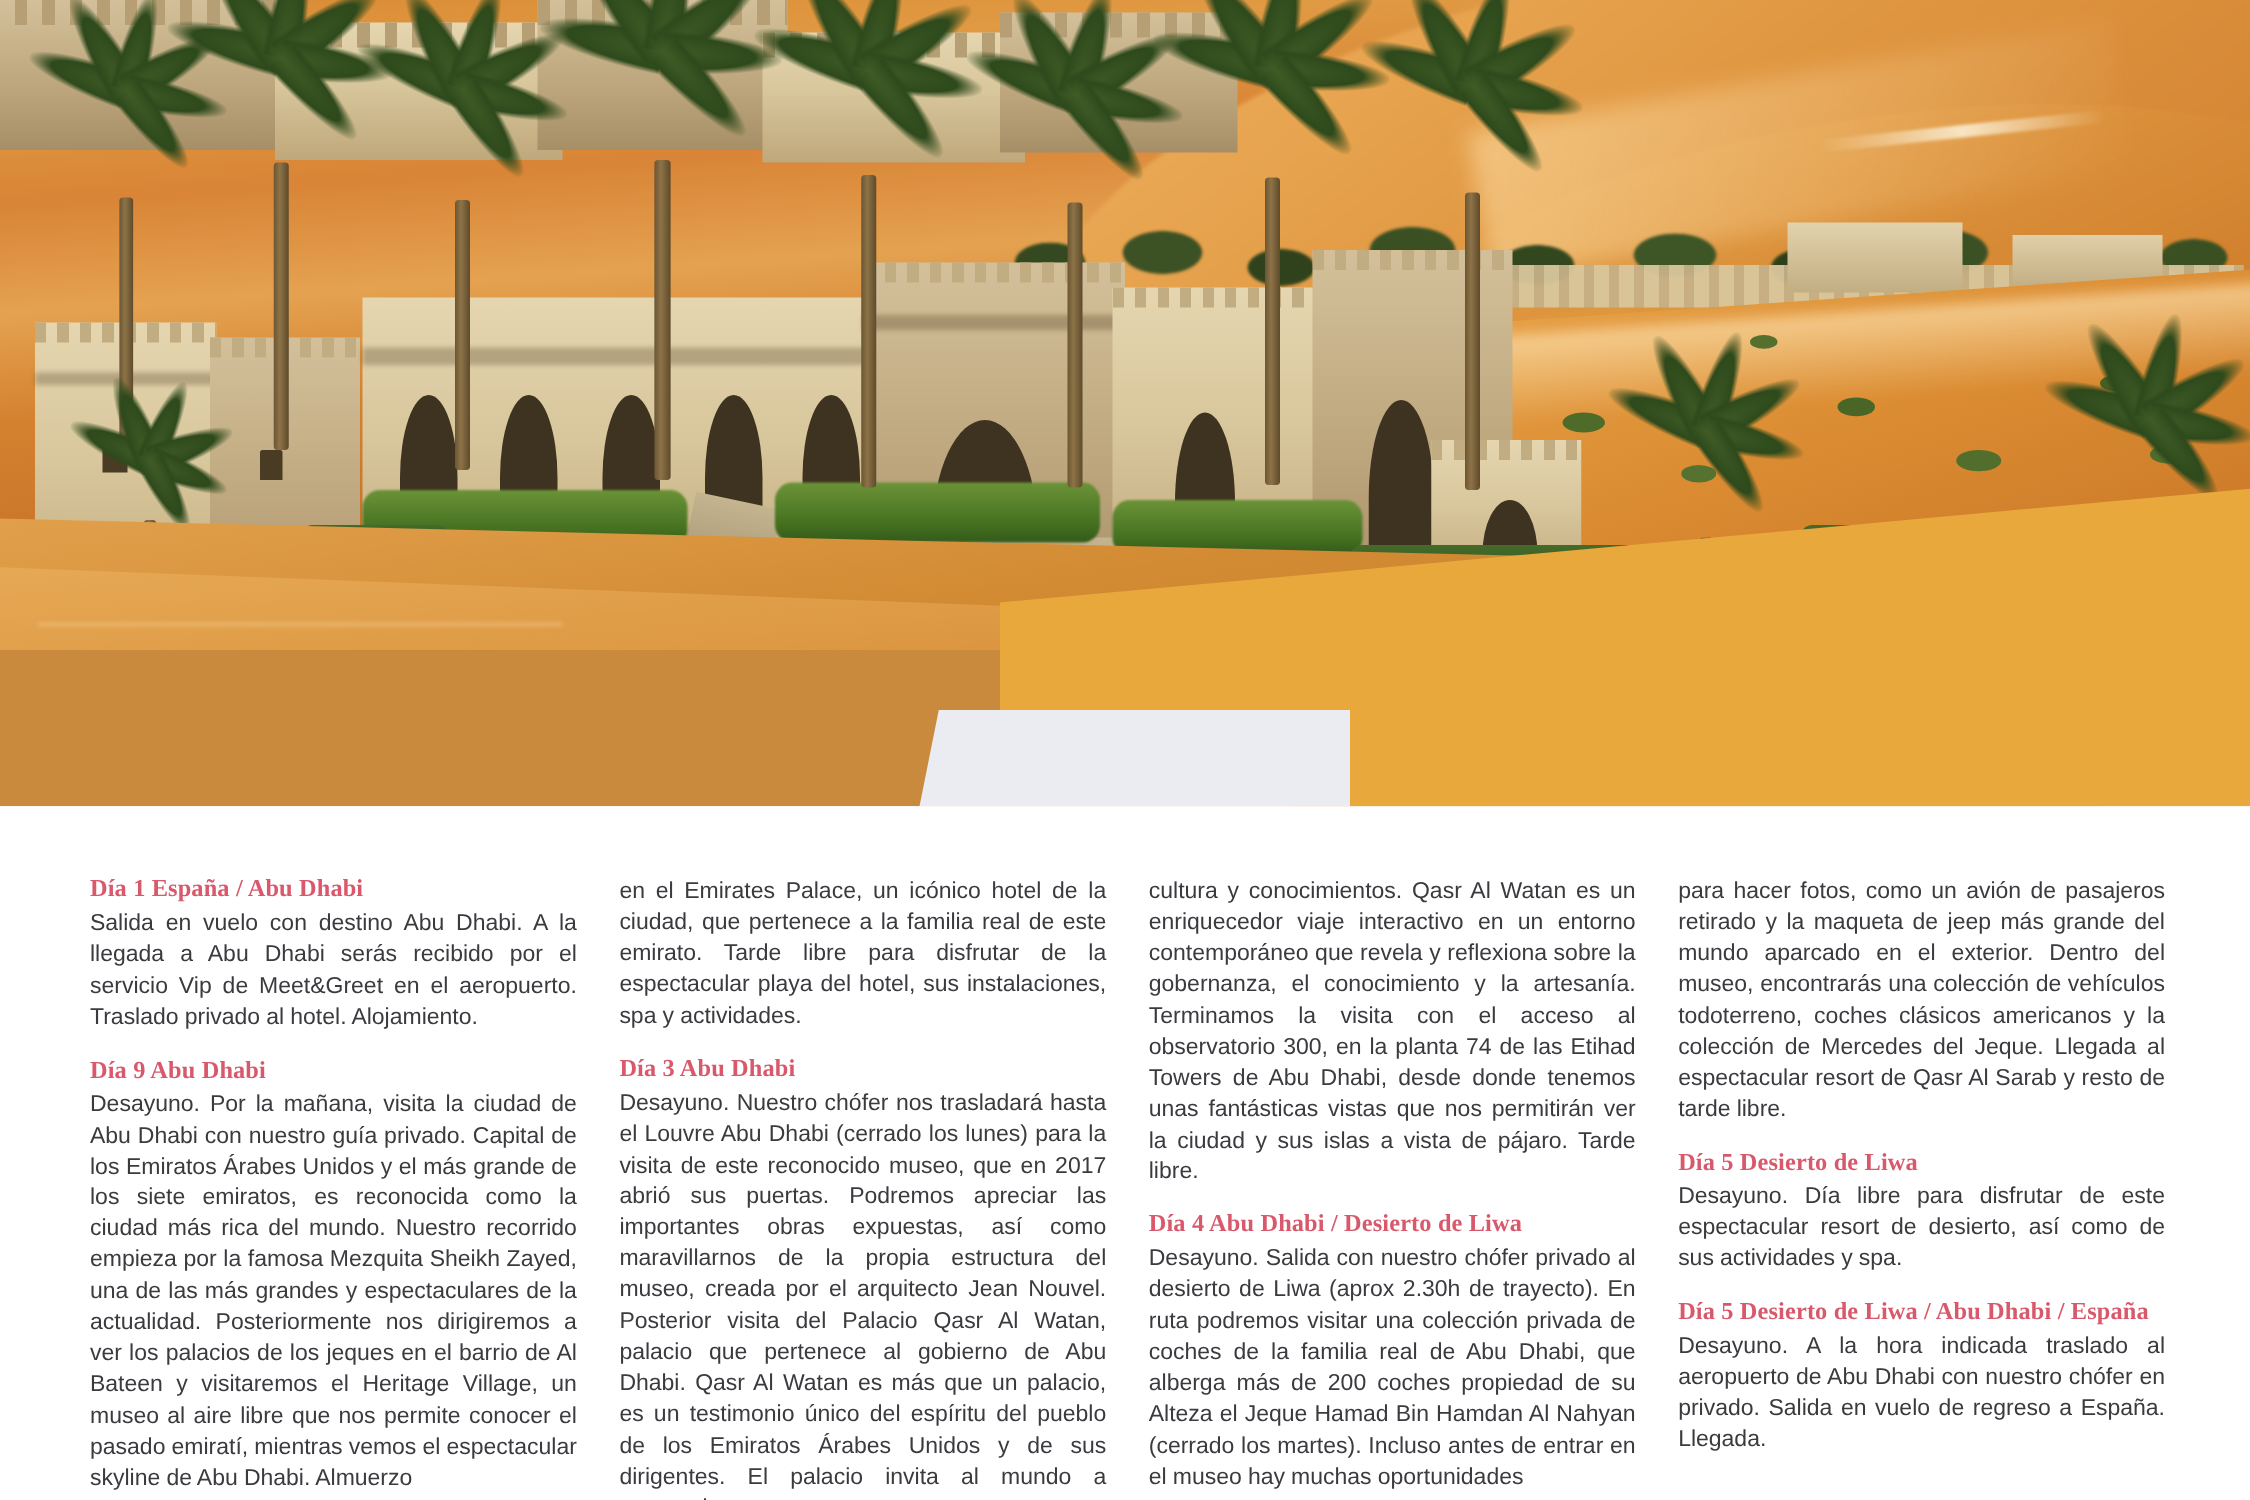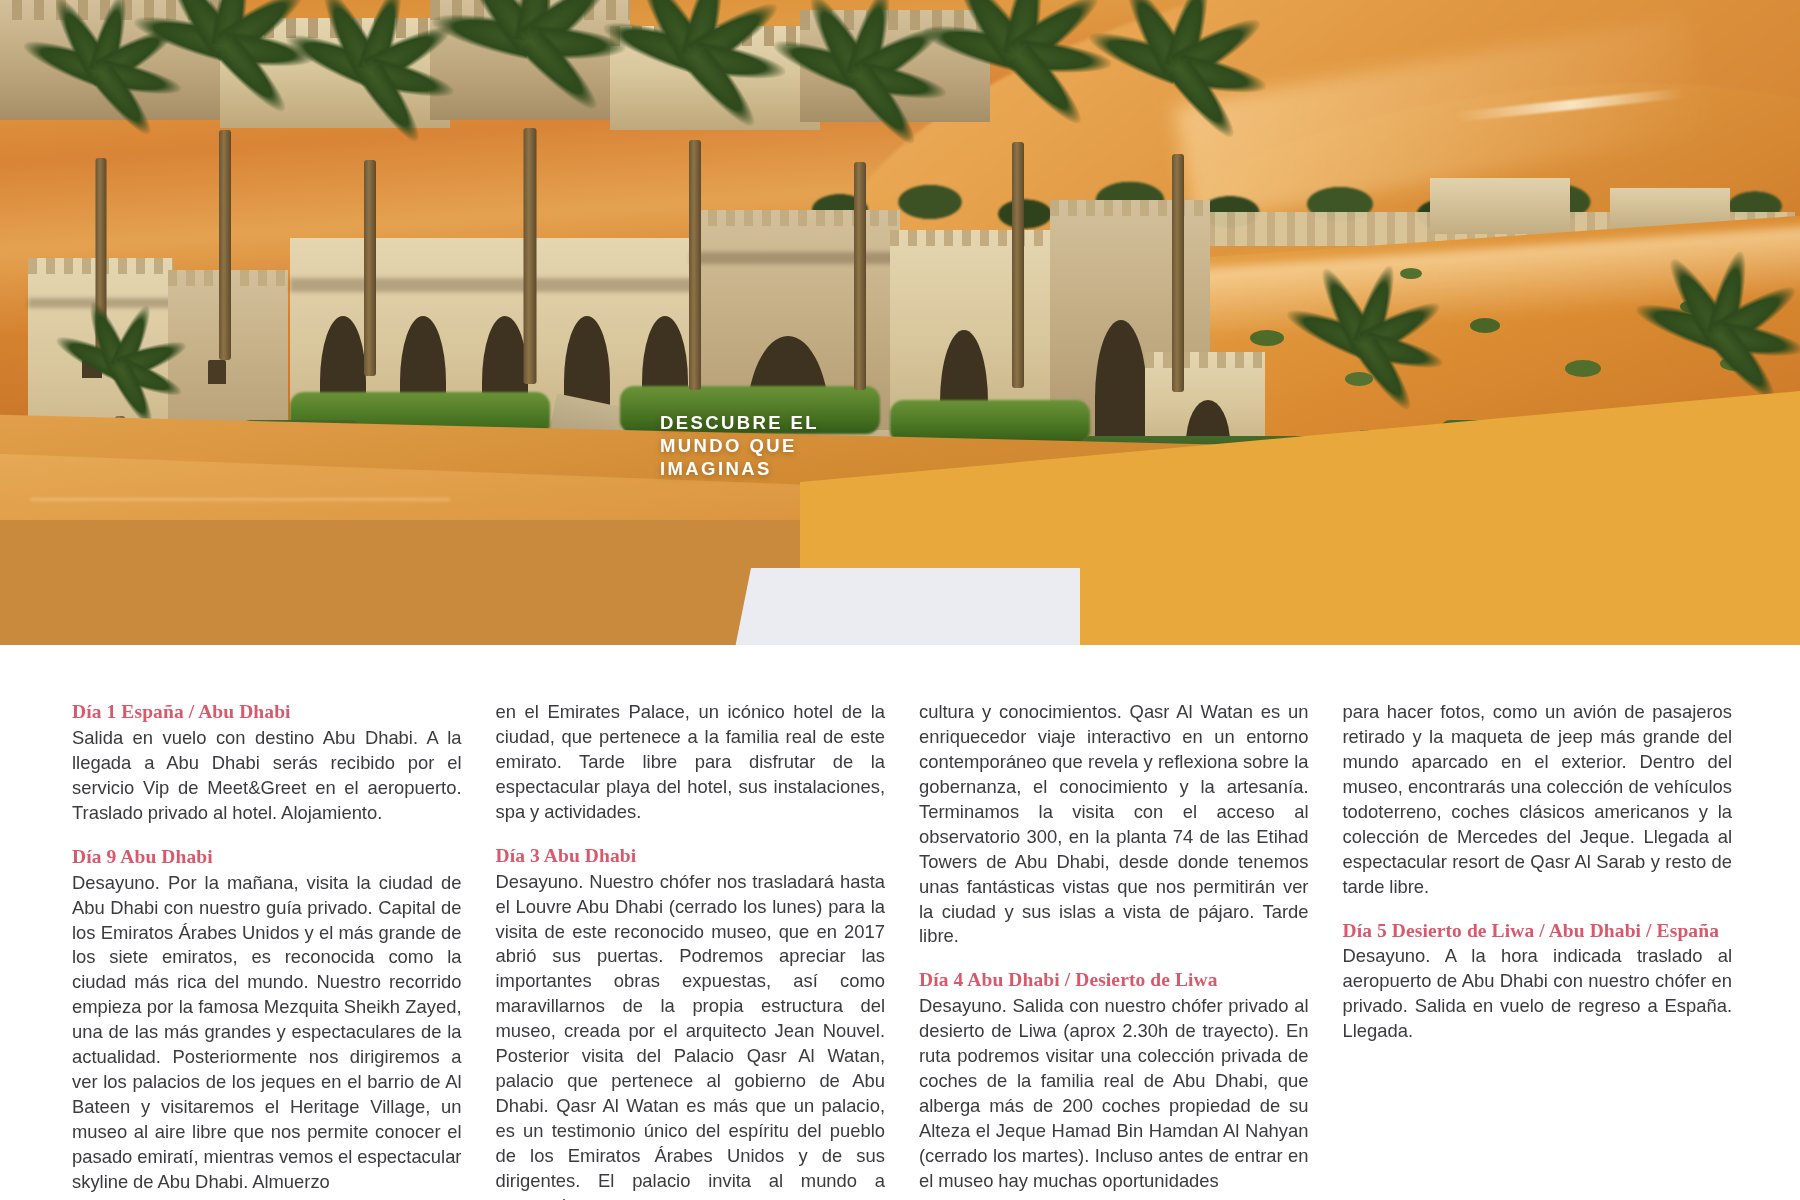--- a/index.html
+++ b/index.html
@@ -434,25 +434,20 @@
     <div style="position:absolute;left:1529px;top:420px;width:18px;height:36px;background:#2E7D3E;"></div>
     <div style="position:absolute;left:1536px;top:452px;width:4px;height:24px;background:#6E6A58;"></div>
 
     <div class="orange-band"></div>
     <div class="orange-band2"></div>
 
     <div class="trapezoid"></div>
   </div>
 
   <div class="logo">
-    <div class="logo-tag">
-      <div>DESCUBRE EL</div>
-      <div>MUNDO QUE</div>
-      <div>IMAGINAS</div>
-    </div>
   </div>
 </div>
 
 <div class="content">
   <div class="cols">
 
     <div class="col">
       <h3 class="day">Día 1 España / Abu Dhabi</h3>
       <p class="body">Salida en vuelo con destino Abu Dhabi. A la llegada a Abu Dhabi serás recibido por el servicio Vip de Meet&amp;Greet en el aeropuerto. Traslado privado al hotel. Alojamiento.</p>
       <h3 class="day">Día 9 Abu Dhabi</h3>
@@ -466,18 +461,20 @@
     </div>
 
     <div class="col">
       <p class="body">cultura y conocimientos. Qasr Al Watan es un enriquecedor viaje interactivo en un entorno contemporáneo que revela y reflexiona sobre la gobernanza, el conocimiento y la artesanía. Terminamos la visita con el acceso al observatorio 300, en la planta 74 de las Etihad Towers de Abu Dhabi, desde donde tenemos unas fantásticas vistas que nos permitirán ver la ciudad y sus islas a vista de pájaro. Tarde libre.</p>
       <h3 class="day">Día 4 Abu Dhabi / Desierto de Liwa</h3>
       <p class="body last">Desayuno. Salida con nuestro chófer privado al desierto de Liwa (aprox 2.30h de trayecto). En ruta podremos visitar una colección privada de coches de la familia real de Abu Dhabi, que alberga más de 200 coches propiedad de su Alteza el Jeque Hamad Bin Hamdan Al Nahyan (cerrado los martes). Incluso antes de entrar en el museo hay muchas oportunidades</p>
     </div>
 
     <div class="col">
       <p class="body">para hacer fotos, como un avión de pasajeros retirado y la maqueta de jeep más grande del mundo aparcado en el exterior. Dentro del museo, encontrarás una colección de vehículos todoterreno, coches clásicos americanos y la colección de Mercedes del Jeque. Llegada al espectacular resort de Qasr Al Sarab y resto de tarde libre.</p>
+      <h3 class="day">Día 5 Desierto de Liwa</h3>
+      <p class="body">Desayuno. Día libre para disfrutar de este espectacular resort de desierto, así como de sus actividades y spa.</p>
       <h3 class="day">Día 5 Desierto de Liwa / Abu Dhabi / España</h3>
       <p class="body last">Desayuno. A la hora indicada traslado al aeropuerto de Abu Dhabi con nuestro chófer en privado. Salida en vuelo de regreso a España. Llegada.</p>
     </div>
 
   </div>
 </div>
 
 </body></html>

